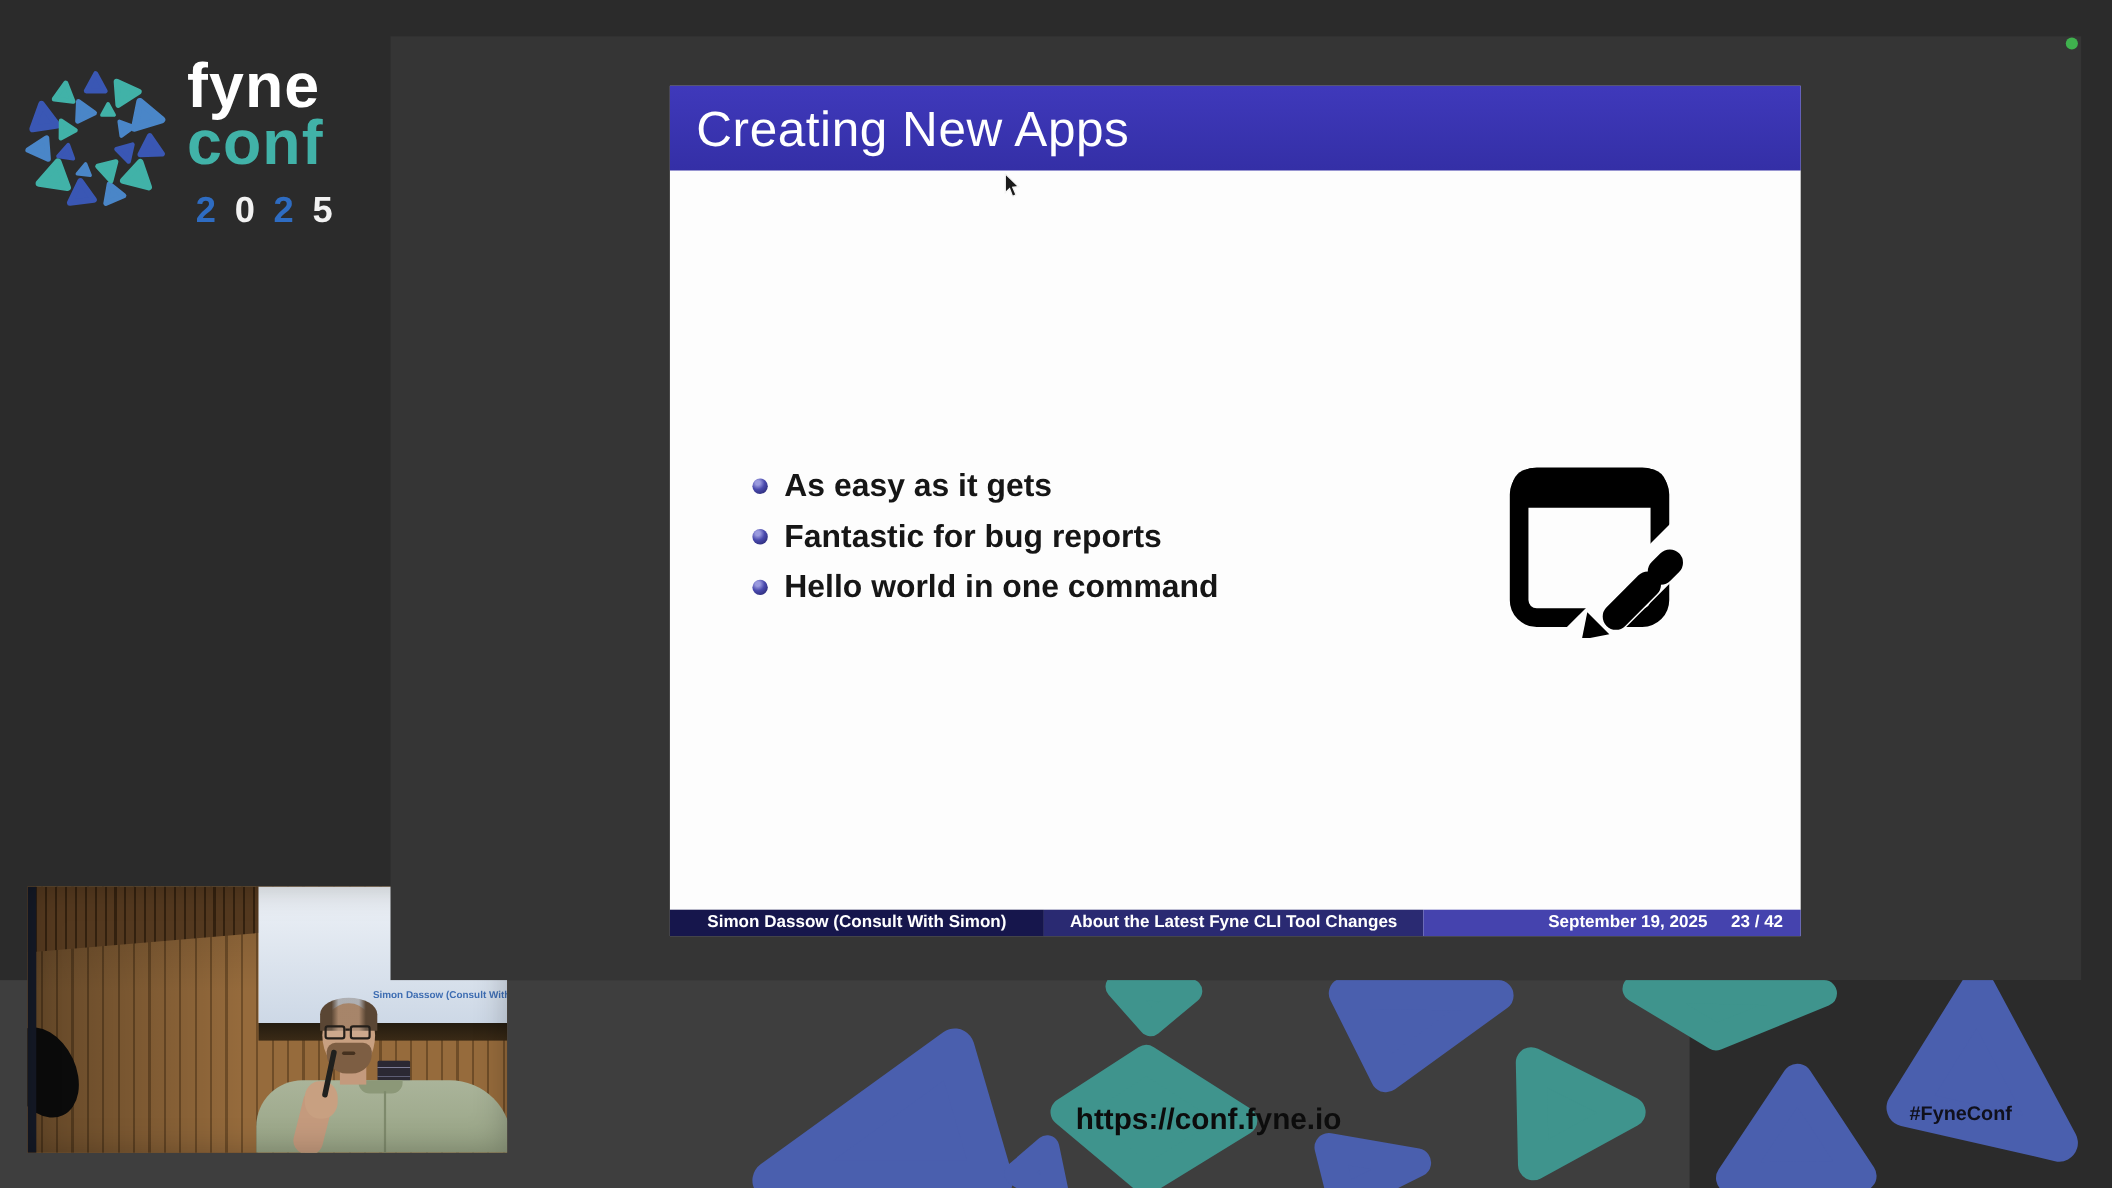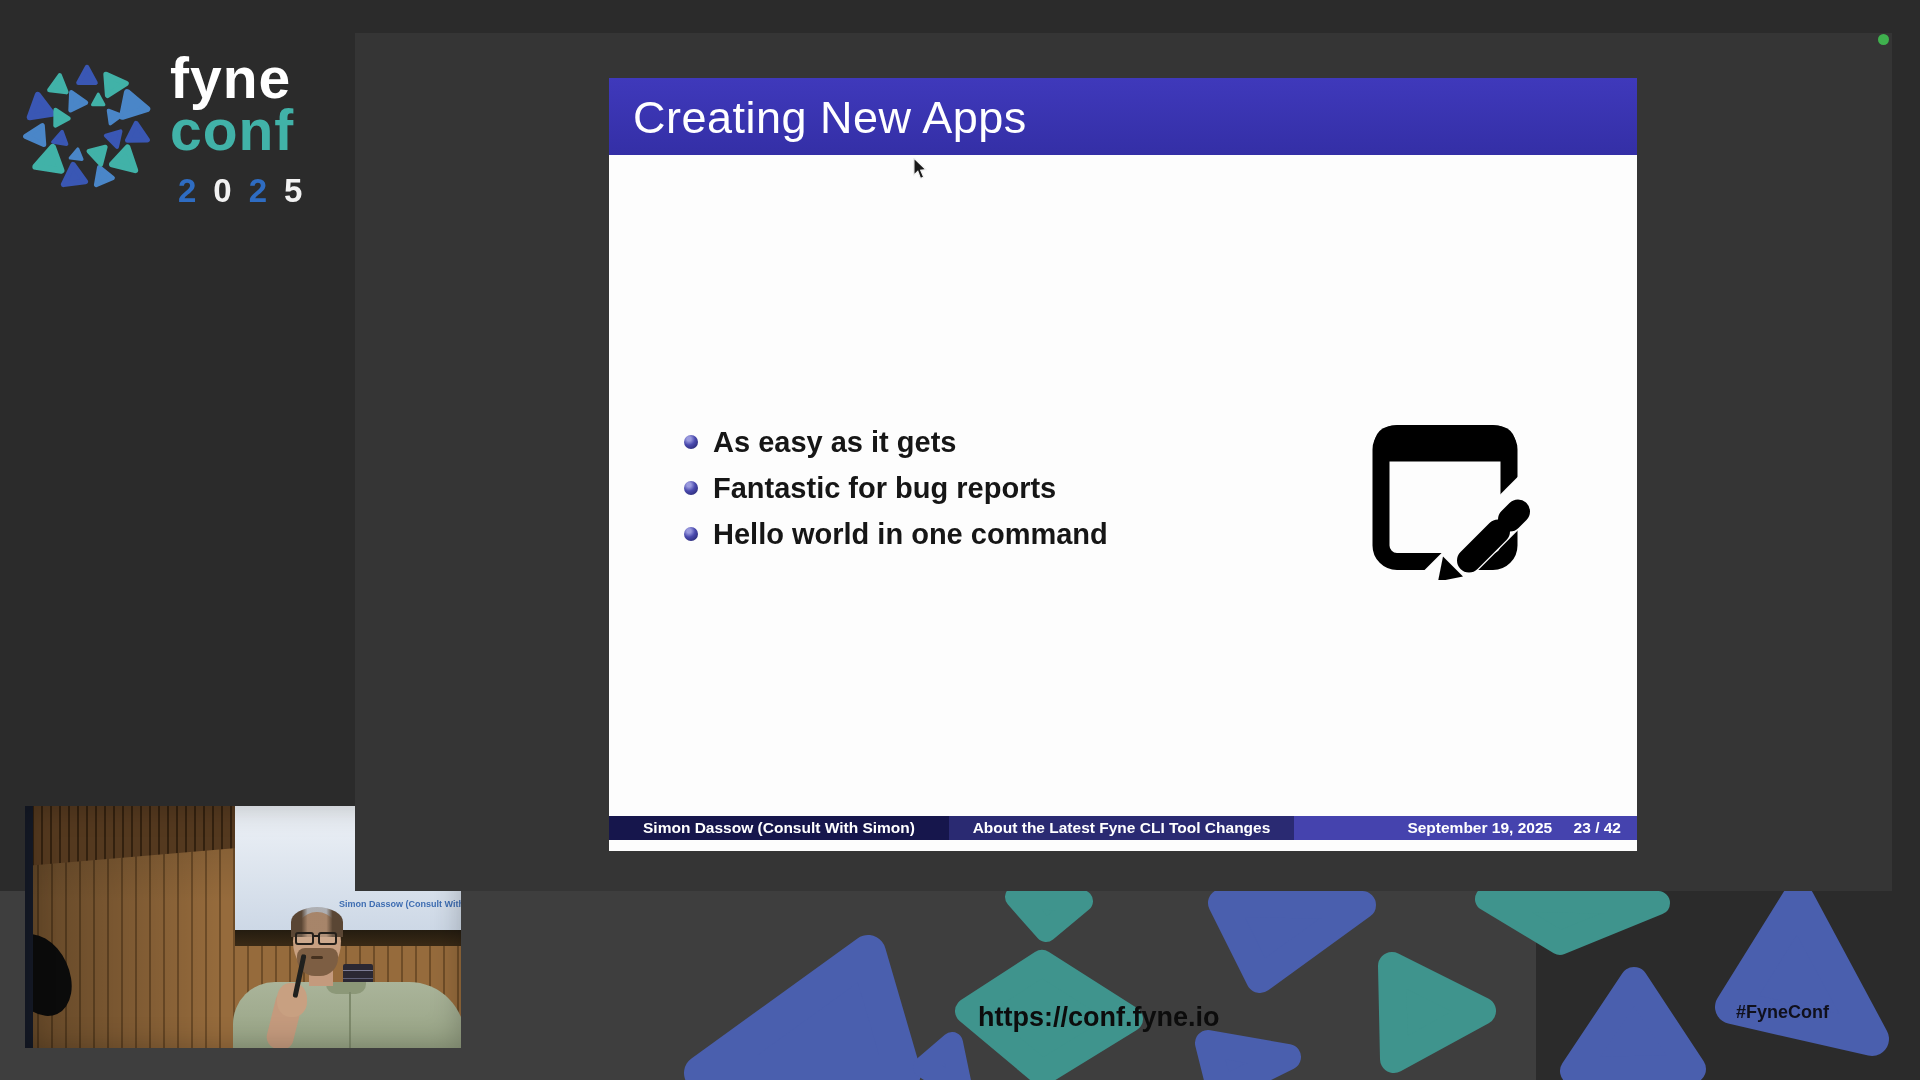--- a/index.html
+++ b/index.html
@@ -69,21 +69,21 @@
   .slide{position:absolute;left:254px;top:45px;width:1028px;height:773px;background:#fdfdfd;}
   .slide-titlebar{position:absolute;left:0;top:0;width:100%;height:77px;
     background:linear-gradient(var(--accent_indigo,#3f39bb),#342fa6);}
   .slide-title{position:absolute;left:24px;top:14px;font-size:45px;font-weight:400;color:#ffffff;letter-spacing:.5px;}
   .bullets{position:absolute;left:0;top:329px;margin:12px;padding:0;list-style:none;font-weight:bold;}
   .bullets li{position:relative;padding-left:92px;height:46px;line-height:46px;font-size:29px;color:#161616;}
   .bullet-dot{position:absolute;left:63px;top:16px;width:14px;height:14px;border-radius:50%;
     background:radial-gradient(circle at 35% 28%,#9a9ade 0 15%,#4a4aae 45%,#1e1e62 100%);}
   .app-icon{position:absolute;left:763px;top:344px;width:170px;height:158px;}
 
-  .footline{position:absolute;left:0;bottom:11px;width:100%;height:24px;display:flex;font-size:15.5px;color:#fff;}
+  .footline{position:absolute;left:0;bottom:0;width:100%;height:24px;display:flex;font-size:15.5px;color:#fff;}
   .fl-box{display:flex;align-items:center;justify-content:center;white-space:nowrap;overflow:hidden;}
   .fl-author{width:340px;background:var(--footline_left,#16164c);font-weight:700;}
   .fl-talk{width:345px;background:var(--footline_mid,#2a2a72);font-weight:700;}
   .fl-right{width:343px;background:var(--footline_right,#4543ae);justify-content:flex-start;padding:0 16px 0 96px;font-weight:700;}
   .fl-date{flex:1;text-align:center;}
   .fl-page{margin-left:4px;}
 
   .cursor{position:absolute;left:557px;top:125px;width:16px;height:22px;}
   .green-dot{position:absolute;left:1878px;top:34px;width:11px;height:11px;border-radius:50%;
     background:var(--record_dot_green,#3fb14e);}

